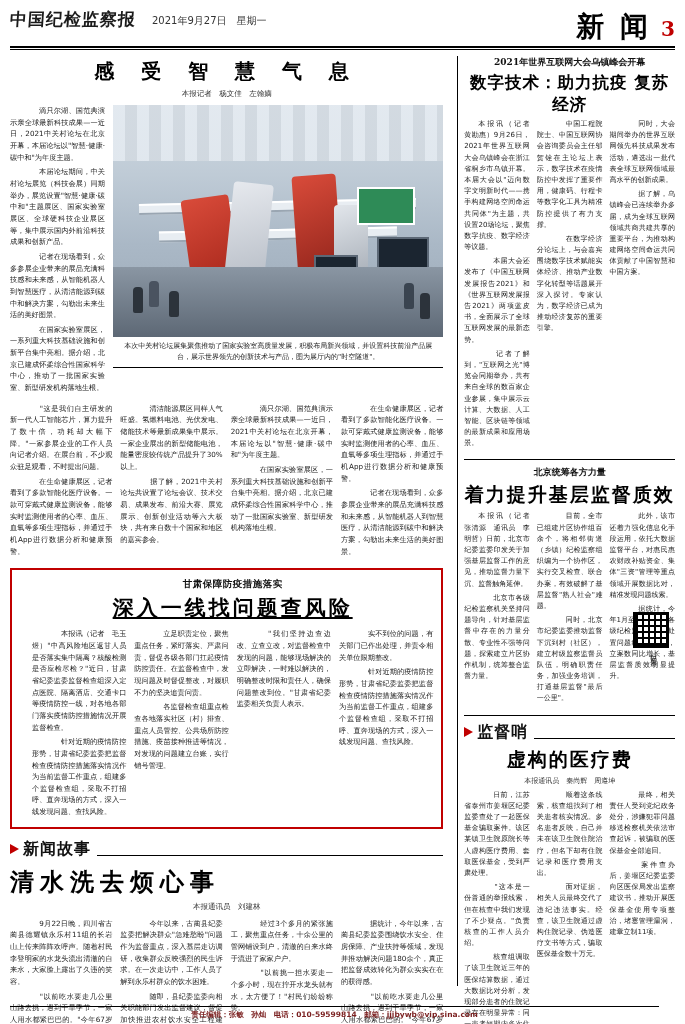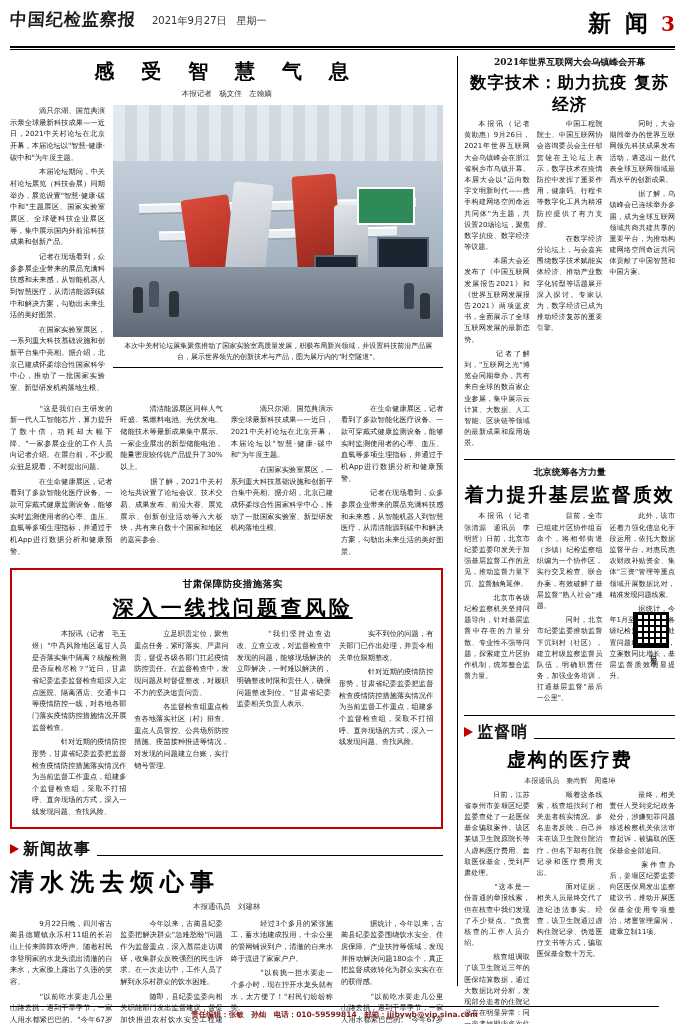--- a/index.html
+++ b/index.html
@@ -51,21 +51,21 @@
     display: flex;
     align-items: flex-start;
   }
   .masthead-right {
     display: flex;
     align-items: baseline;
   }
   .section-name {
     font-family: "DejaVu Serif", "Liberation Serif", serif;
     font-weight: bold;
-    font-size: 23px;
+    font-size: 28px;
     letter-spacing: 3px;
     color: #000;
   }
   .page-number {
     font-family: "DejaVu Serif", "Liberation Serif", serif;
     font-size: 20px;
     color: #c00000;
     margin-left: 10px;
     font-weight: bold;
   }
@@ -480,21 +480,21 @@
       <div class="text-cols">
         <div class="tcol">
           <p>　　9月22日晚，四川省古蔺县德耀镇永乐村11组的长岩山上传来阵阵欢呼声。随着村民李登明家的水龙头流出清澈的自来水，大家脸上露出了久违的笑容。</p>
           <p>　　"以前吃水要走几公里山路去挑，遇到干旱季节，一家人用水都紧巴巴的。"今年67岁的村民王大爷说。长期以来，当地群众饮水难问题突出。</p>
         </div>
         <div class="tcol">
           <p>　　今年以来，古蔺县纪委监委把解决群众"急难愁盼"问题作为监督重点，深入基层走访调研，收集群众反映强烈的民生诉求。在一次走访中，工作人员了解到永乐村群众的饮水困难。</p>
           <p>　　随即，县纪委监委向相关职能部门发出监督建议，督促加快推进农村饮水安全工程建设。水务部门迅速组织技术人员实地勘察，制定了供水管网铺设方案。</p>
         </div>
         <div class="tcol">
-          <p>　　经过3个多月的紧张施工，蓄水池建成投用，十余公里的管网铺设到户，清澈的自来水终于流进了家家户户。</p>
+          <p>　　经过3个多月的紧张施工，聚焦重点任务，十余公里的管网铺设到户，清澈的自来水终于流进了家家户户。</p>
           <p>　　"以前挑一担水要走一个多小时，现在拧开水龙头就有水，太方便了！"村民们纷纷称赞。</p>
         </div>
         <div class="tcol">
           <p>　　据统计，今年以来，古蔺县纪委监委围绕饮水安全、住房保障、产业扶持等领域，发现并推动解决问题180余个，真正把监督成效转化为群众实实在在的获得感。</p>
           <p>　　"以前吃水要走几公里山路去挑，遇到干旱季节，一家人用水都紧巴巴的。"今年67岁的村民王大爷说。长期以来，当地群众饮水难问题突出。</p>
         </div>
       </div>
     </div>
 
     <div class="v-divider"></div>

